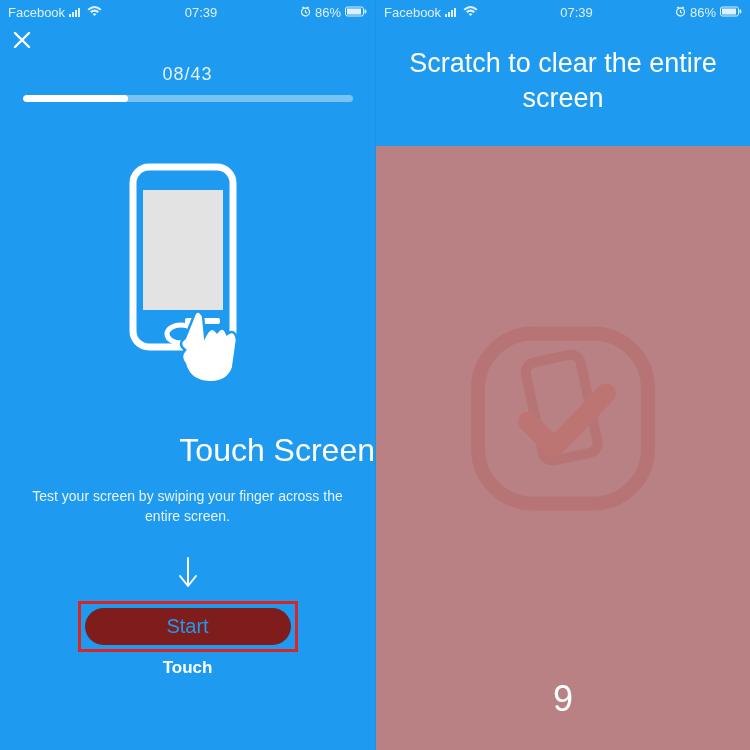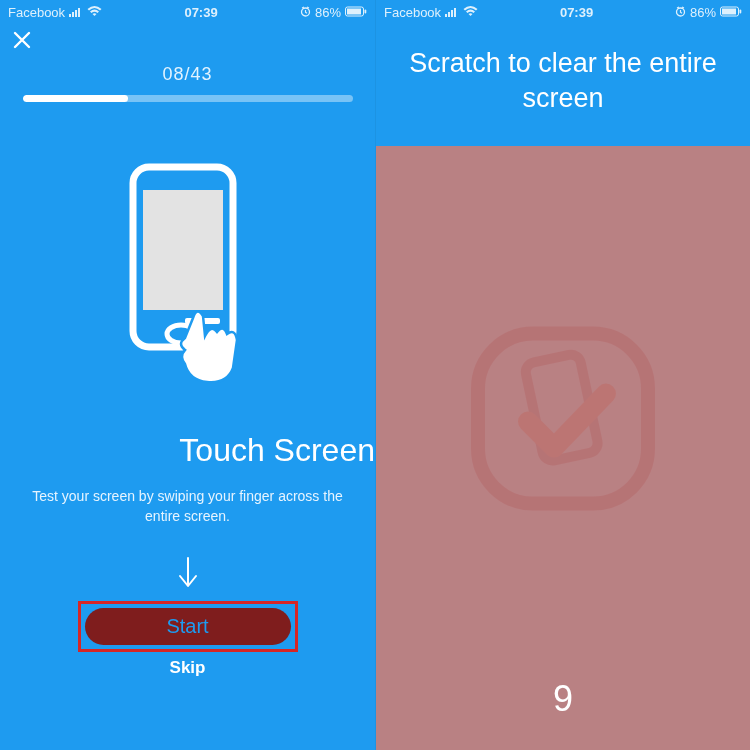--- a/index.html
+++ b/index.html
@@ -23,21 +23,21 @@
   .phone.right { border-left: 1px solid rgba(0,0,0,0.05); }
   .status-bar {
     display: flex;
     justify-content: space-between;
     align-items: center;
     padding: 4px 8px;
     font-size: 13px;
     opacity: 0.85;
     height: 24px;
   }
-  .status-bar .center { font-weight: 700; }
+  .status-bar .center { font-weight: 400; }
   .status-bar .left, .status-bar .right { display: flex; align-items: center; gap: 4px; }
   .signal-icon, .wifi-icon, .alarm-icon, .battery-icon { display:inline-block; }
   .close-btn {
     font-size: 26px;
     line-height: 1;
     padding: 4px 12px;
     cursor: pointer;
   }
   .progress-wrap { text-align: center; margin-top: 6px; }
   .progress-count {
@@ -213,21 +213,21 @@
 
   <div class="arrow-down">
     <svg width="24" height="34" viewBox="0 0 24 34">
         <path d="M12 2 V28 M4 20 L12 30 L20 20" fill="none" stroke="#fff" stroke-width="2" stroke-linecap="round" stroke-linejoin="round"></path>
       </svg>
   </div>
 
   <div class="start-wrap">
     <button class="start-btn">Start</button>
   </div>
-  <div class="skip-btn">Skip</div>
+  <div class="skip-btn">Touch</div>
 </div>
 
 <div class="phone right">
   <div class="status-bar">
     <div class="left">
       <span>Facebook</span>
       <span class="signal-icon">
         <svg width="14" height="10" viewBox="0 0 14 10">
             <rect x="0" y="7" width="2" height="3" fill="#fff"></rect>
             <rect x="3" y="5" width="2" height="5" fill="#fff"></rect>

